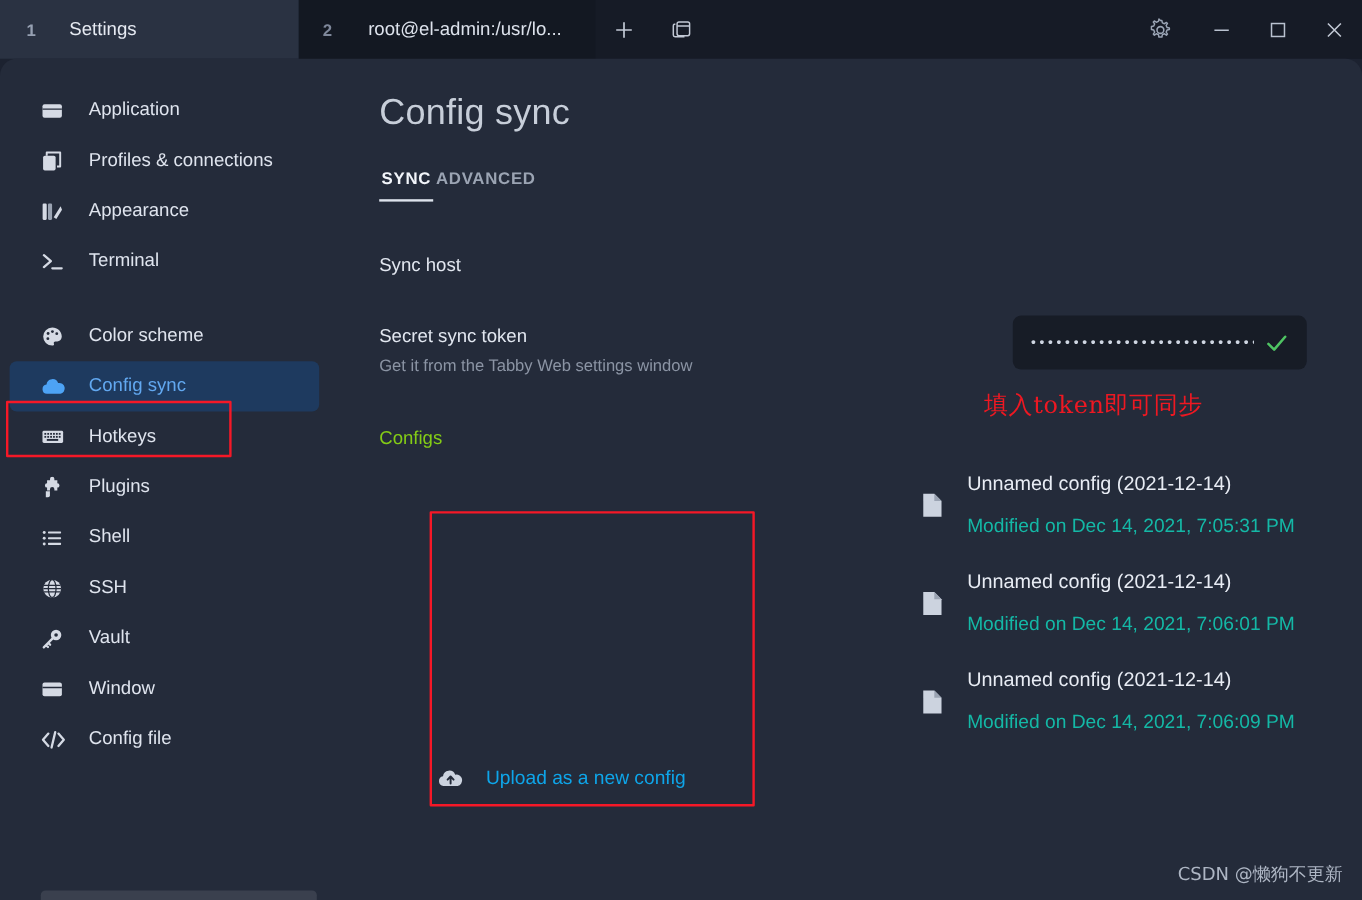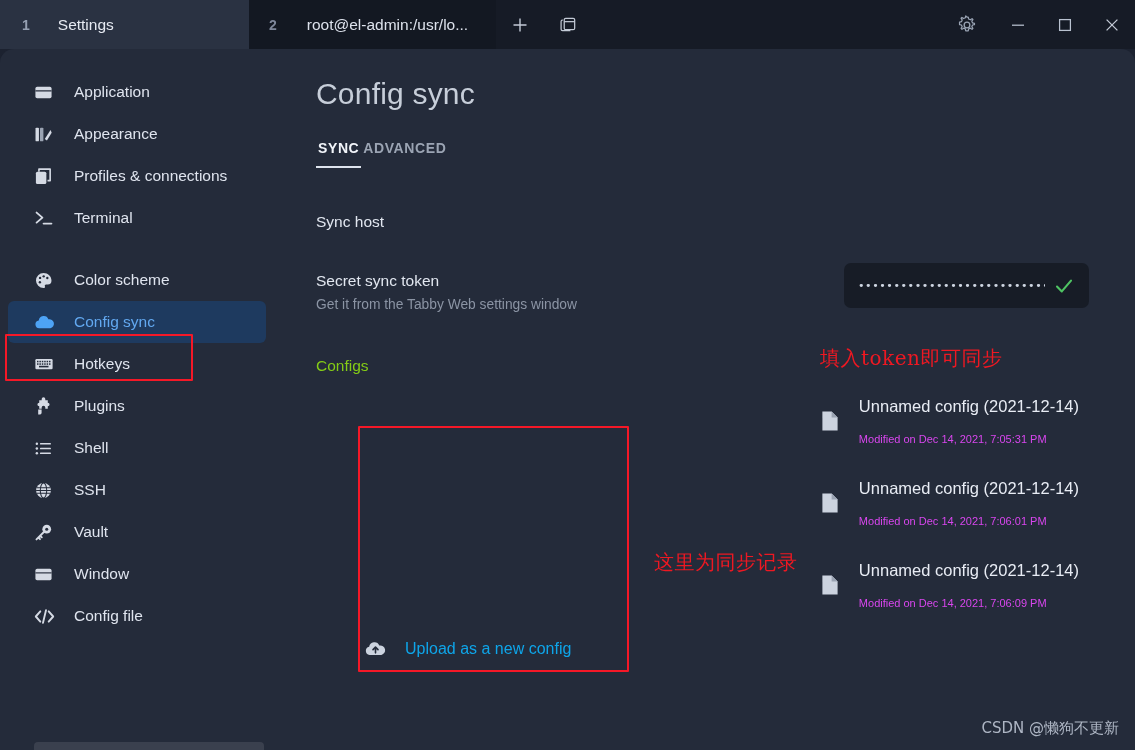--- a/index.html
+++ b/index.html
@@ -295,22 +295,22 @@
     justify-content: center;
     flex: 0 0 30px;
   }
   .config-text { margin-left: 14px; }
   .config-name {
     font-size: 16.5px;
     color: #e8ecf4;
     white-space: nowrap;
   }
   .config-meta {
-    font-size: 11px;
-    color: #d946ef;
+    font-size: 16px;
+    color: #14b8a6;
     margin-top: 17px;
     white-space: nowrap;
   }
 
   .upload-row {
     display: flex;
     align-items: center;
     margin-top: 27px;
     margin-left: 48px;
     cursor: default;
@@ -416,36 +416,36 @@
             <rect x="1.5" y="4" width="17" height="12" rx="1.8" fill="#d5dae4"></rect>
             <path d="M1.5 8.3 L18.5 8.3" stroke="#242b3a" stroke-width="1.2"></path>
           </svg>
         </span>
         <span>Application</span>
       </div>
 
       <div class="nav-item">
         <span class="nav-icon">
           <svg width="19" height="19" viewBox="0 0 20 20">
+            <rect x="2" y="5" width="11" height="13" rx="1.6" fill="#d5dae4"></rect>
+            <path d="M5.2 5 L5.2 2.2 L17 2.2 L17 14.4 L14.2 14.4" stroke="#d5dae4" stroke-width="1.7" fill="none" stroke-linejoin="round"></path>
+          </svg>
+        </span>
+        <span>Profiles &amp; connections</span>
+      </div>
+
+      <div class="nav-item">
+        <span class="nav-icon">
+          <svg width="19" height="19" viewBox="0 0 20 20">
             <rect x="1.6" y="2.8" width="3.6" height="14.4" rx="1" fill="#d5dae4"></rect>
             <rect x="6.3" y="2.8" width="3.6" height="14.4" rx="1" fill="#9aa3b2"></rect>
             <path d="M11.3 14.8 L17.4 5.2 L18.6 8.2 L13.6 16.4 Z" fill="#d5dae4"></path>
           </svg>
         </span>
         <span>Appearance</span>
-      </div>
-
-      <div class="nav-item">
-        <span class="nav-icon">
-          <svg width="19" height="19" viewBox="0 0 20 20">
-            <rect x="2" y="5" width="11" height="13" rx="1.6" fill="#d5dae4"></rect>
-            <path d="M5.2 5 L5.2 2.2 L17 2.2 L17 14.4 L14.2 14.4" stroke="#d5dae4" stroke-width="1.7" fill="none" stroke-linejoin="round"></path>
-          </svg>
-        </span>
-        <span>Profiles &amp; connections</span>
       </div>
 
       <div class="nav-item">
         <span class="nav-icon">
           <svg width="20" height="20" viewBox="0 0 20 20">
             <path d="M2.6 4.6 L8.4 9.6 L2.6 14.6" stroke="#d5dae4" stroke-width="1.9" fill="none" stroke-linecap="round" stroke-linejoin="round"></path>
             <path d="M9.6 15.6 L17.4 15.6" stroke="#d5dae4" stroke-width="1.9" stroke-linecap="round"></path>
           </svg>
         </span>
         <span>Terminal</span>
@@ -656,21 +656,20 @@
         </span>
         <span class="upload-label">Upload as a new config</span>
       </div>
 
     </section>
 
     <div class="red-box" style="left:5px; top:285px; width:188px; height:47px;"></div>
 
     <div class="red-box" style="left:358px; top:377px; width:271px; height:246px;"></div>
 
-    <div class="red-text" style="left:820px; top:296px;text-align:right;">填入token即可同步</div>
-
-    <div class="red-text" style="left:654px; top:500px;">这里为同步记录</div>
+    <div class="red-text" style="left:820px; top:275px;text-align:right;">填入token即可同步</div>
+
 
   </div>
 
   <div class="watermark">CSDN @懒狗不更新</div>
 
 </div>
 
 </body></html>

